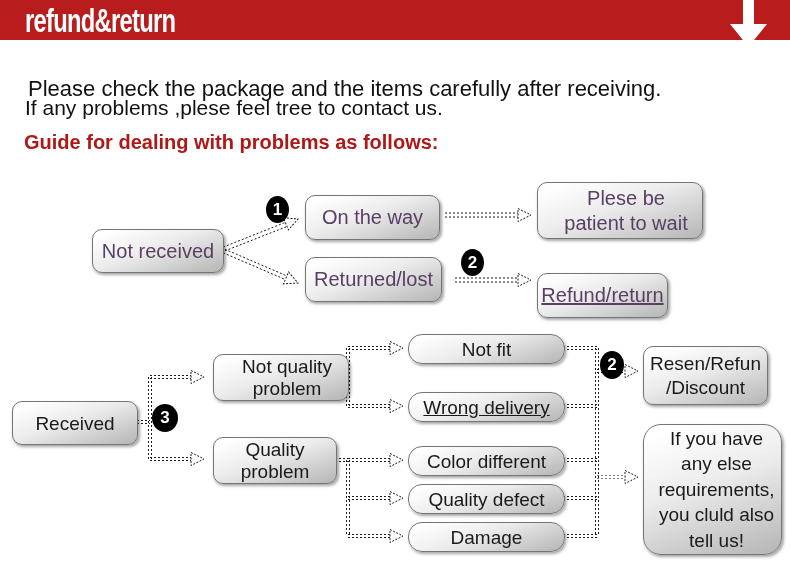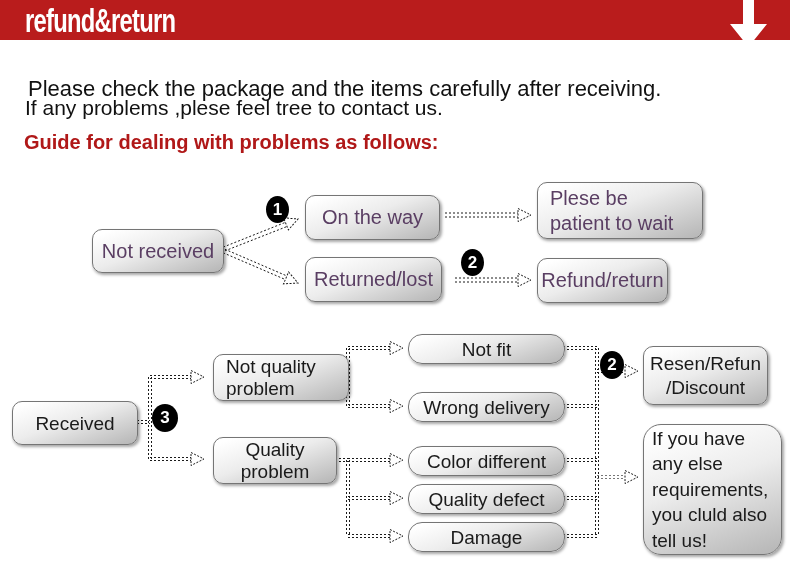--- a/index.html
+++ b/index.html
@@ -19,21 +19,21 @@
   .c{stroke:#1a1a1a;stroke-width:1;stroke-dasharray:2 2;fill:none;}
   .cg{stroke:#777;stroke-width:1;stroke-dasharray:2 2;fill:none;}
   .h{fill:#fff;stroke:#1a1a1a;stroke-width:1;stroke-dasharray:2 1.5;}
 
   .box{position:absolute;z-index:2;border:1px solid #757575;
     background:linear-gradient(160deg,#ffffff 8%,#ececec 45%,#b9b9b9 96%);
     box-shadow:1.5px 2px 3px rgba(0,0,0,0.35);
     display:flex;flex-direction:column;align-items:center;justify-content:center;
     font-size:19px;color:#1a1a1a;border-radius:10px;line-height:23px;}
   .purple{color:#5a3e63;font-size:20px;}
-  .leftal{align-items:flex-start;padding-left:12px;}
+  .leftal{align-items:center;padding-left:12px;}
   .pill{border-radius:14px;}
   .biground{border-radius:18px;}
   .box span{display:block;}
 
   .badge{position:absolute;z-index:3;background:#000;color:#fff;border-radius:50%;
     display:flex;align-items:center;justify-content:center;font-weight:bold;font-size:17px;
     width:23px;height:27px;}
 </style>
 </head>
 <body>
@@ -103,37 +103,37 @@
     <path class="h" transform="translate(638,477)" d="M-13,-6.5 L0,0 L-13,6.5 Z"></path>
   </svg>
 
   <div class="box purple" style="left:92px;top:229px;width:130px;height:42px;">Not received</div>
   <div class="box purple" style="left:305px;top:195px;width:133px;height:43px;">On the way</div>
   <div class="box purple" style="left:305px;top:257px;width:135px;height:43px;">Returned/lost</div>
   <div class="box purple leftal" style="left:537px;top:182px;width:152px;height:55px;line-height:25px;">
     <span>Plese be</span>
     <span>patient to wait</span>
   </div>
-  <div class="box purple" style="left:537px;top:258px;width:129px;height:43px;">Refund/return</div>
+  <div class="box purple" style="left:537px;top:273px;width:129px;height:43px;text-decoration:underline;">Refund/return</div>
 
   <div class="badge" style="left:266px;top:196px;">1</div>
   <div class="badge" style="left:461px;top:249px;">2</div>
 
   <div class="box" style="left:12px;top:401px;width:124px;height:42px;">Received</div>
   <div class="box leftal" style="left:213px;top:354px;width:122px;height:45px;line-height:22px;">
     <span>Not quality</span>
     <span>problem</span>
   </div>
   <div class="box" style="left:213px;top:437px;width:122px;height:45px;line-height:22px;">
     <span>Quality</span>
     <span>problem</span>
   </div>
 
   <div class="box pill" style="left:408px;top:334px;width:155px;height:28px;">Not fit</div>
-  <div class="box pill" style="left:408px;top:392px;width:155px;height:28px;">Wrong delivery</div>
+  <div class="box pill" style="left:408px;top:392px;width:155px;height:28px;text-decoration:underline;">Wrong delivery</div>
   <div class="box pill" style="left:408px;top:446px;width:155px;height:28px;">Color different</div>
   <div class="box pill" style="left:408px;top:484px;width:155px;height:28px;">Quality defect</div>
   <div class="box pill" style="left:408px;top:522px;width:155px;height:28px;">Damage</div>
 
   <div class="box" style="left:643px;top:346px;width:123px;height:57px;line-height:24px;">
     <span>Resen/Refun</span>
     <span>/Discount</span>
   </div>
   <div class="box biground leftal" style="left:643px;top:424px;width:129px;height:129px;line-height:25.5px;padding-left:8px;">
     <span>If you have</span>

